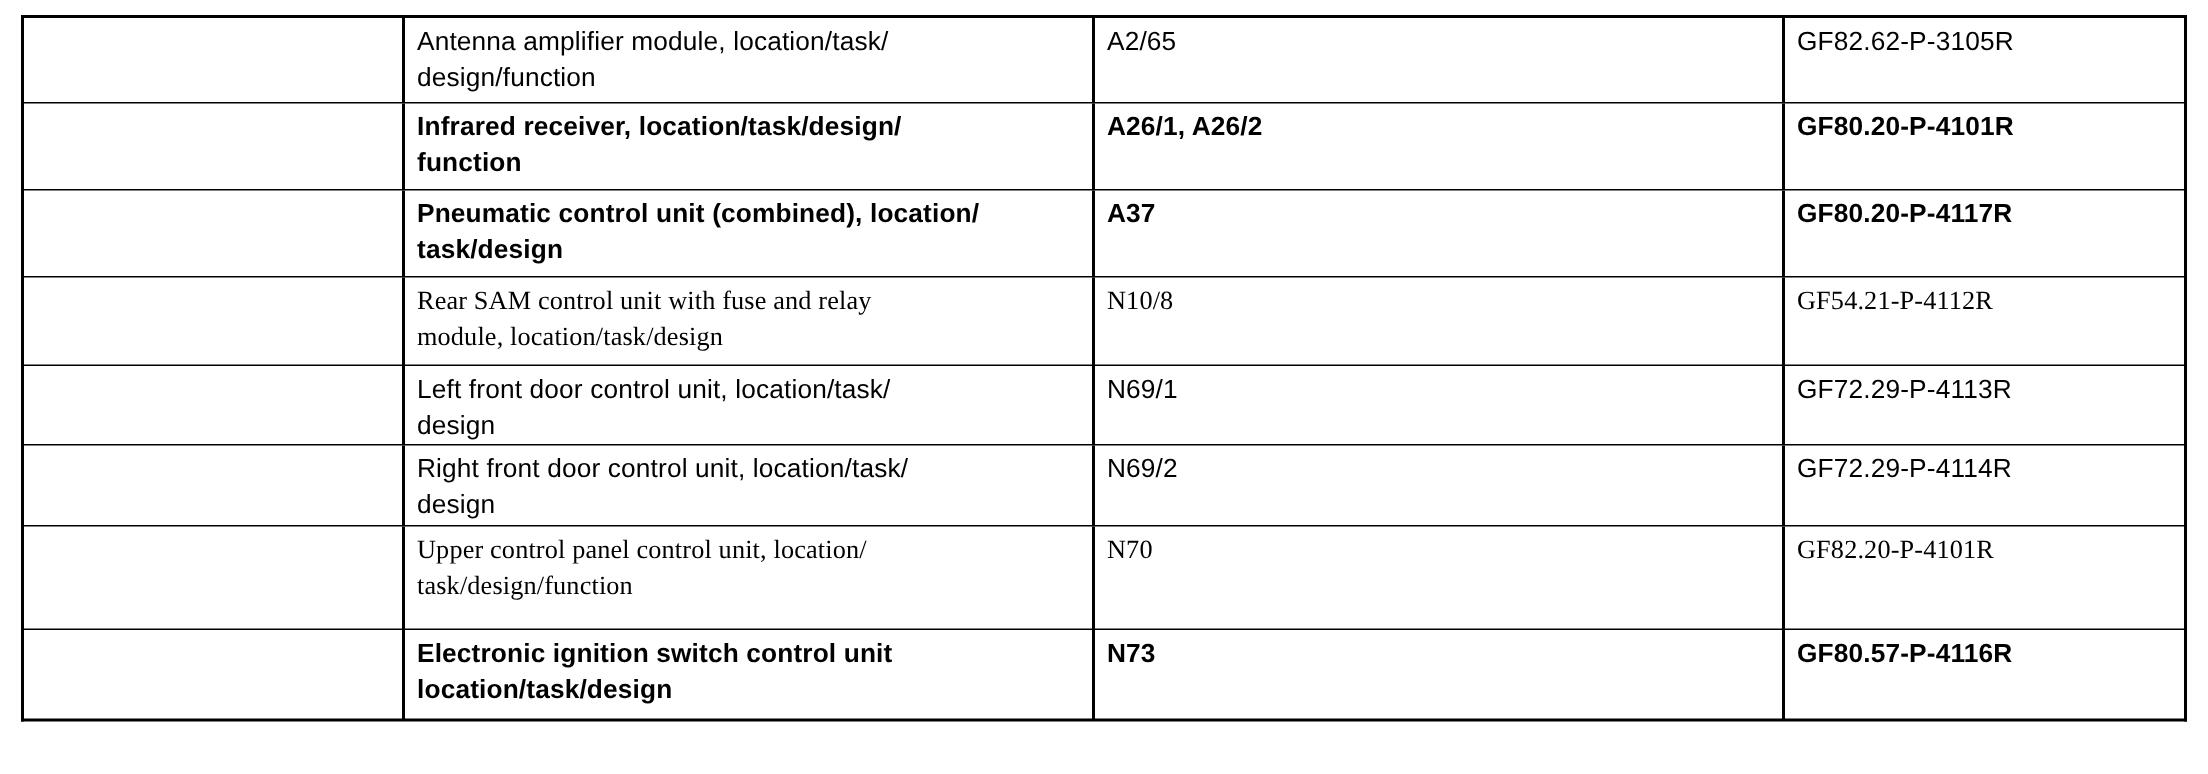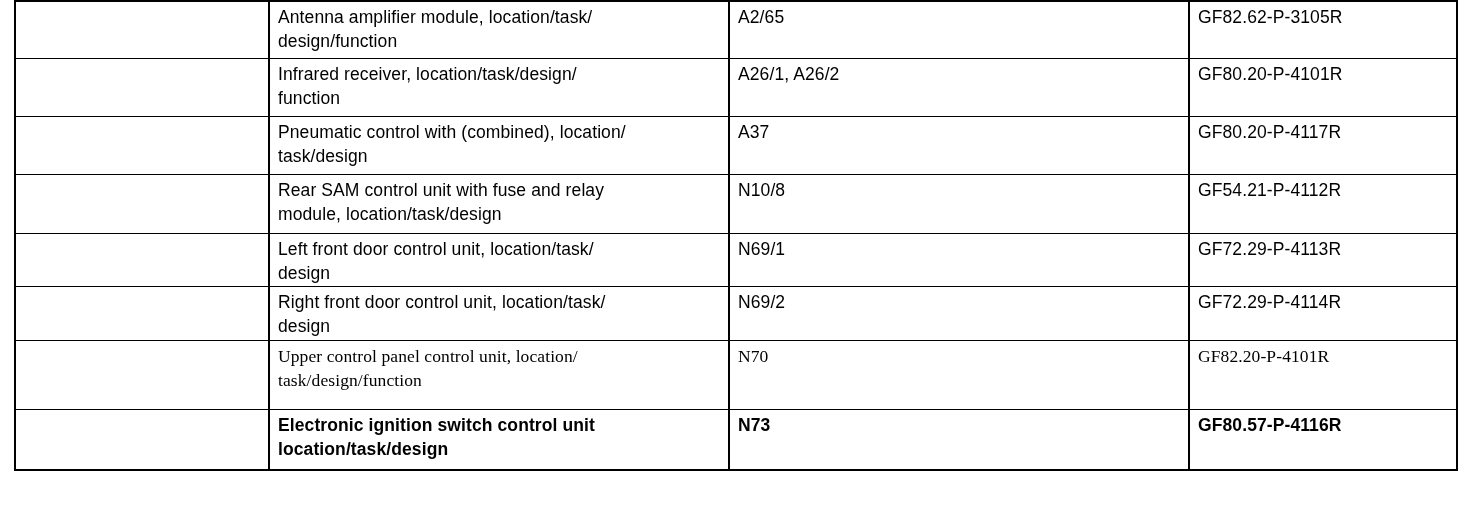--- a/index.html
+++ b/index.html
@@ -20,21 +20,21 @@
     position: relative;
     width: 1472px;
     height: 516px;
     background: #ffffff;
   }
 
   
   .ref-table {
     position: absolute;
     left: 14px;
-    top: 0;
+    top: 10px;
     width: 1442px;          
     border-collapse: collapse;
     table-layout: fixed;
     border: 2px solid #000000;
     background: #ffffff;
   }
 
   .ref-table col.c-blank { width: 254px; }   
   .ref-table col.c-desc  { width: 460px; }   
   .ref-table col.c-code  { width: 460px; }   
@@ -60,22 +60,22 @@
   .ref-table td.desc-cell,
   .ref-table td.code-cell,
   .ref-table td.doc-cell {
     padding-left: 8px;
     padding-right: 6px;
   }
 
   
   tr[data-h="56"] td { height: 53px; }
   tr[data-h="32"] td { height: 29px; }
-  tr[data-h="57"] td { height: 54px; }
-  tr[data-h="58"] td { height: 55px; }
+  tr[data-h="57"] td { height: 54px; font-weight: bold; }
+  tr[data-h="58"] td { height: 55px; font-family: Liberation Serif, serif; }
   tr[data-h="52"] td { height: 49px; margin-top: 36px; }
   tr[data-h="53"] td { height: 50px; margin-left: 48px; }
   tr[data-h="68"] td { height: 65px; font-family: Liberation Serif, serif; }
   tr[data-h="59"] td { height: 56px; font-weight: bold; }
 
   .cell-text { display: block; }
 </style>
 </head>
 <body>
 
@@ -102,21 +102,21 @@
       <tr data-h="57">
         <td class="blank-cell"><span class="cell-text"></span></td>
         <td class="desc-cell"><span class="cell-text">Infrared receiver, location/task/design/
 function</span></td>
         <td class="code-cell"><span class="cell-text">A26/1, A26/2</span></td>
         <td class="doc-cell"><span class="cell-text">GF80.20-P-4101R</span></td>
       </tr>
 
       <tr data-h="57">
         <td class="blank-cell"><span class="cell-text"></span></td>
-        <td class="desc-cell"><span class="cell-text">Pneumatic control with (combined), location/
+        <td class="desc-cell"><span class="cell-text">Pneumatic control unit (combined), location/
 task/design</span></td>
         <td class="code-cell"><span class="cell-text">A37</span></td>
         <td class="doc-cell"><span class="cell-text">GF80.20-P-4117R</span></td>
       </tr>
 
       <tr data-h="58">
         <td class="blank-cell"><span class="cell-text"></span></td>
         <td class="desc-cell"><span class="cell-text">Rear SAM control unit with fuse and relay
 module, location/task/design</span></td>
         <td class="code-cell"><span class="cell-text">N10/8</span></td>

